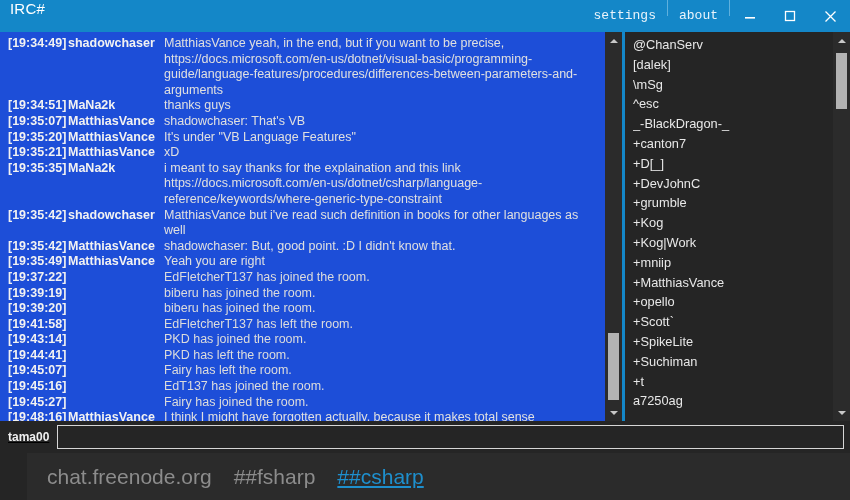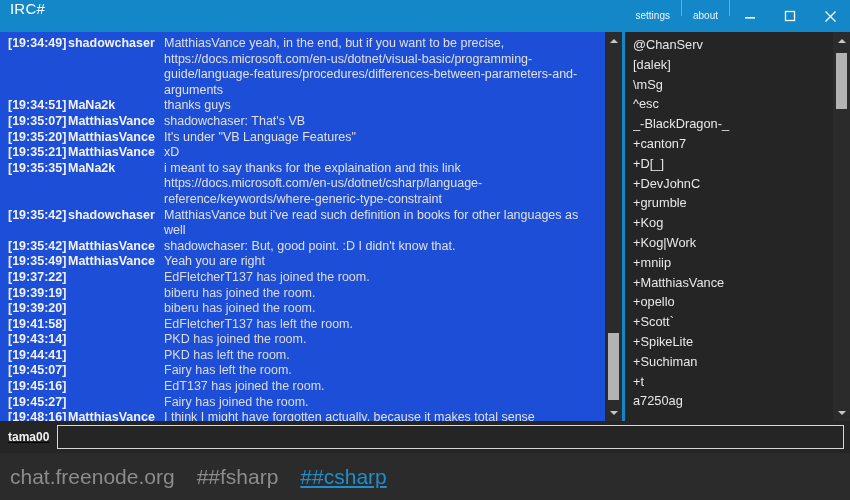--- a/index.html
+++ b/index.html
@@ -25,25 +25,26 @@
     user-select: none;
   }
   .app-title {
     font-size: 15px;
     padding-left: 10px;
     letter-spacing: 0.2px;
     color: #ffffff;
   }
   .titlebar-spacer { flex: 1 1 auto; }
   .tb-menu {
-    font-size: 10px;
+    font-size: 13px;
     color: #eaf4fb;
     padding: 0 11px;
     line-height: 32px;
     height: 24px;
+    font-family: Liberation Mono, monospace;
   }
   .tb-sep {
     width: 1px; height: 16px;
     background: #5fb0dd;
   }
   .win-btn {
     width: 40px; height: 32px;
     display: flex; align-items: center; justify-content: center;
     color: #ffffff;
   }
@@ -191,23 +192,24 @@
   }
   .msg-input::placeholder { color: #777777; }
 
   
   .tabbar {
     flex: 0 0 47px;
     height: 47px;
     background: #2b2b2b;
     display: flex;
     align-items: center;
-    padding-left: 10px;
+    padding-left: 20px;
     gap: 0px;
     user-select: none;
+    margin-left: 27px;
   }
   .tab {
     font-size: 21px;
     color: #8c8c8c;
     padding: 0 12px 0 0;
     margin-right: 10px;
     white-space: nowrap;
   }
   .tab.active { color: #1e8fcd; text-decoration: underline; }
 </style>

